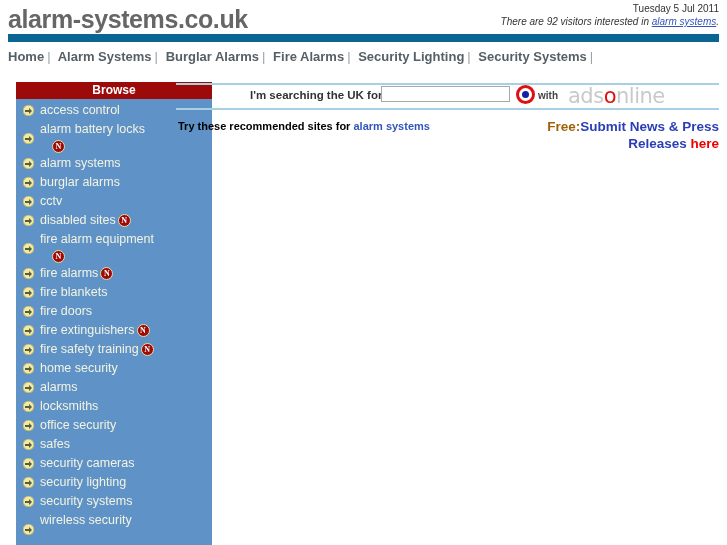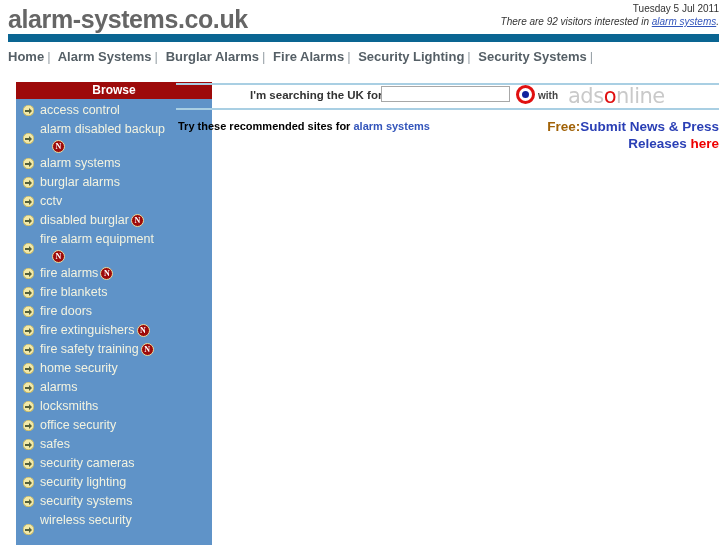--- a/index.html
+++ b/index.html
@@ -323,25 +323,25 @@
   <span class="nav-item">Security Lighting</span><span class="nav-sep">|</span>
   <span class="nav-item">Security Systems</span><span class="nav-sep">|</span>
 </div>
 
 <div id="layout">
 
   <div id="sidebar">
     <div id="browse-header">Browse</div>
     <div id="browse-list">
         <div class="browse-item"><span class="arrow-icon"></span><span class="label">access control</span></div>
-        <div class="browse-item two-line"><span class="arrow-icon"></span><span class="label">alarm disabled backup</span><span class="badge-wrap-line"><span class="badge-n">N</span></span></div>
+        <div class="browse-item two-line"><span class="arrow-icon"></span><span class="label">alarm battery locks</span><span class="badge-wrap-line"><span class="badge-n">N</span></span></div>
         <div class="browse-item"><span class="arrow-icon"></span><span class="label">alarm systems</span></div>
         <div class="browse-item"><span class="arrow-icon"></span><span class="label">burglar alarms</span></div>
         <div class="browse-item"><span class="arrow-icon"></span><span class="label">cctv</span></div>
-        <div class="browse-item"><span class="arrow-icon"></span><span class="label">disabled burglar</span><span class="badge-n">N</span></div>
+        <div class="browse-item"><span class="arrow-icon"></span><span class="label">disabled sites</span><span class="badge-n">N</span></div>
         <div class="browse-item two-line"><span class="arrow-icon"></span><span class="label">fire alarm equipment</span><span class="badge-wrap-line"><span class="badge-n">N</span></span></div>
         <div class="browse-item"><span class="arrow-icon"></span><span class="label">fire alarms</span><span class="badge-n">N</span></div>
         <div class="browse-item"><span class="arrow-icon"></span><span class="label">fire blankets</span></div>
         <div class="browse-item"><span class="arrow-icon"></span><span class="label">fire doors</span></div>
         <div class="browse-item"><span class="arrow-icon"></span><span class="label">fire extinguishers</span><span class="badge-n">N</span></div>
         <div class="browse-item"><span class="arrow-icon"></span><span class="label">fire safety training</span><span class="badge-n">N</span></div>
         <div class="browse-item"><span class="arrow-icon"></span><span class="label">home security</span></div>
         <div class="browse-item"><span class="arrow-icon"></span><span class="label">alarms</span></div>
         <div class="browse-item"><span class="arrow-icon"></span><span class="label">locksmiths</span></div>
         <div class="browse-item"><span class="arrow-icon"></span><span class="label">office security</span></div>

